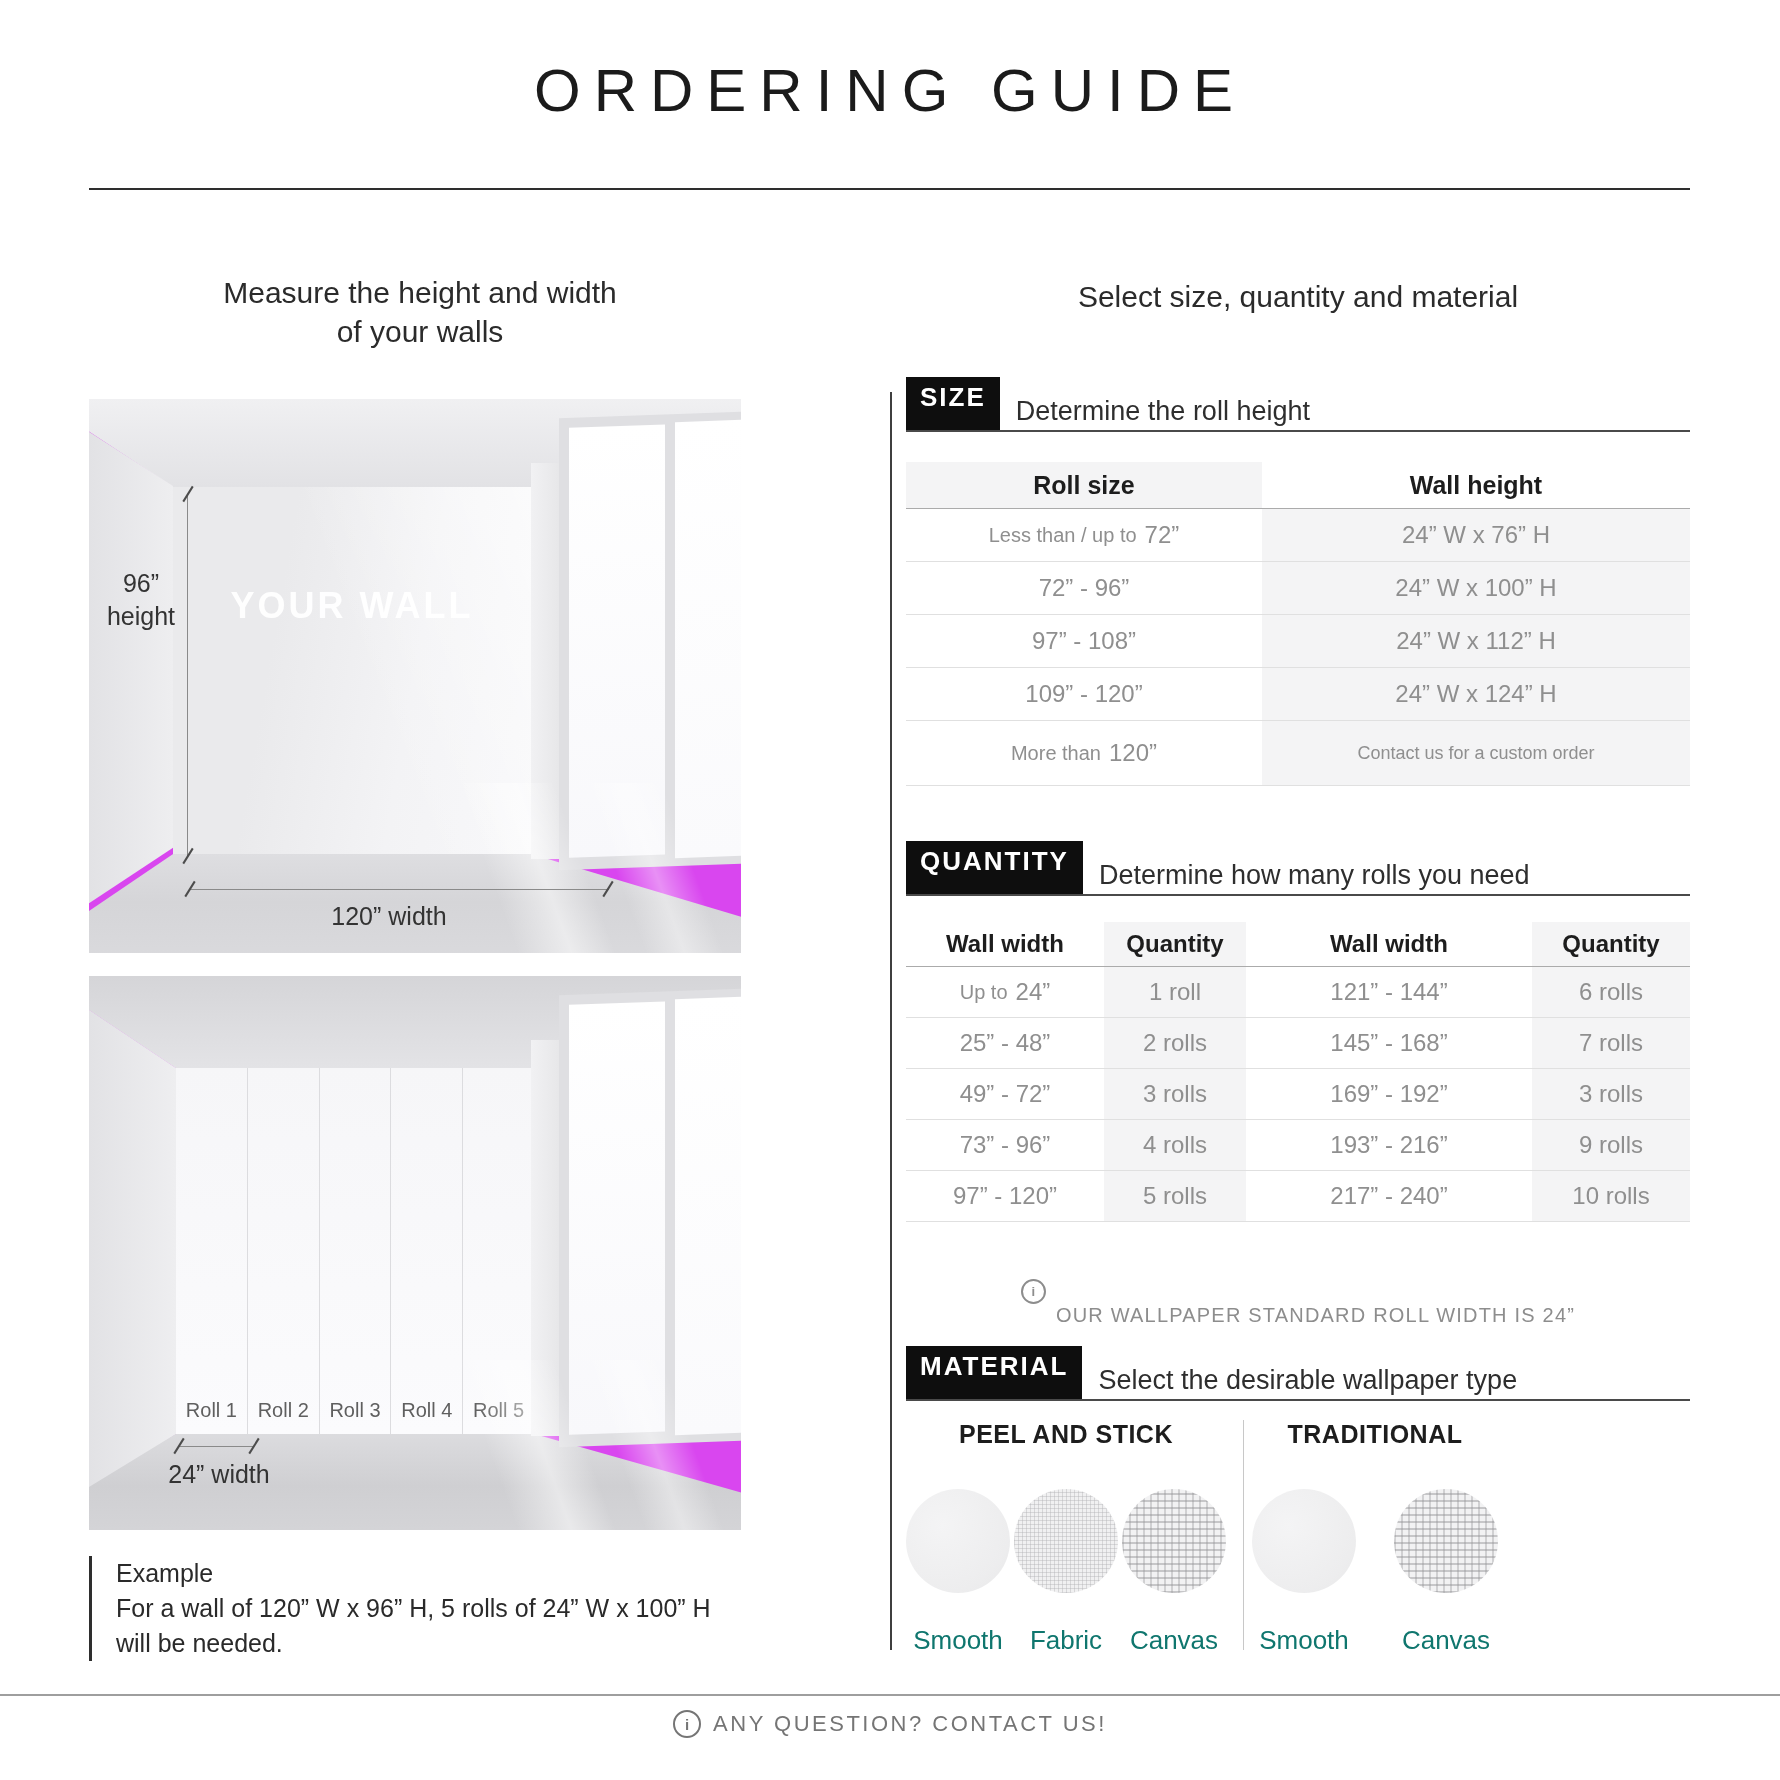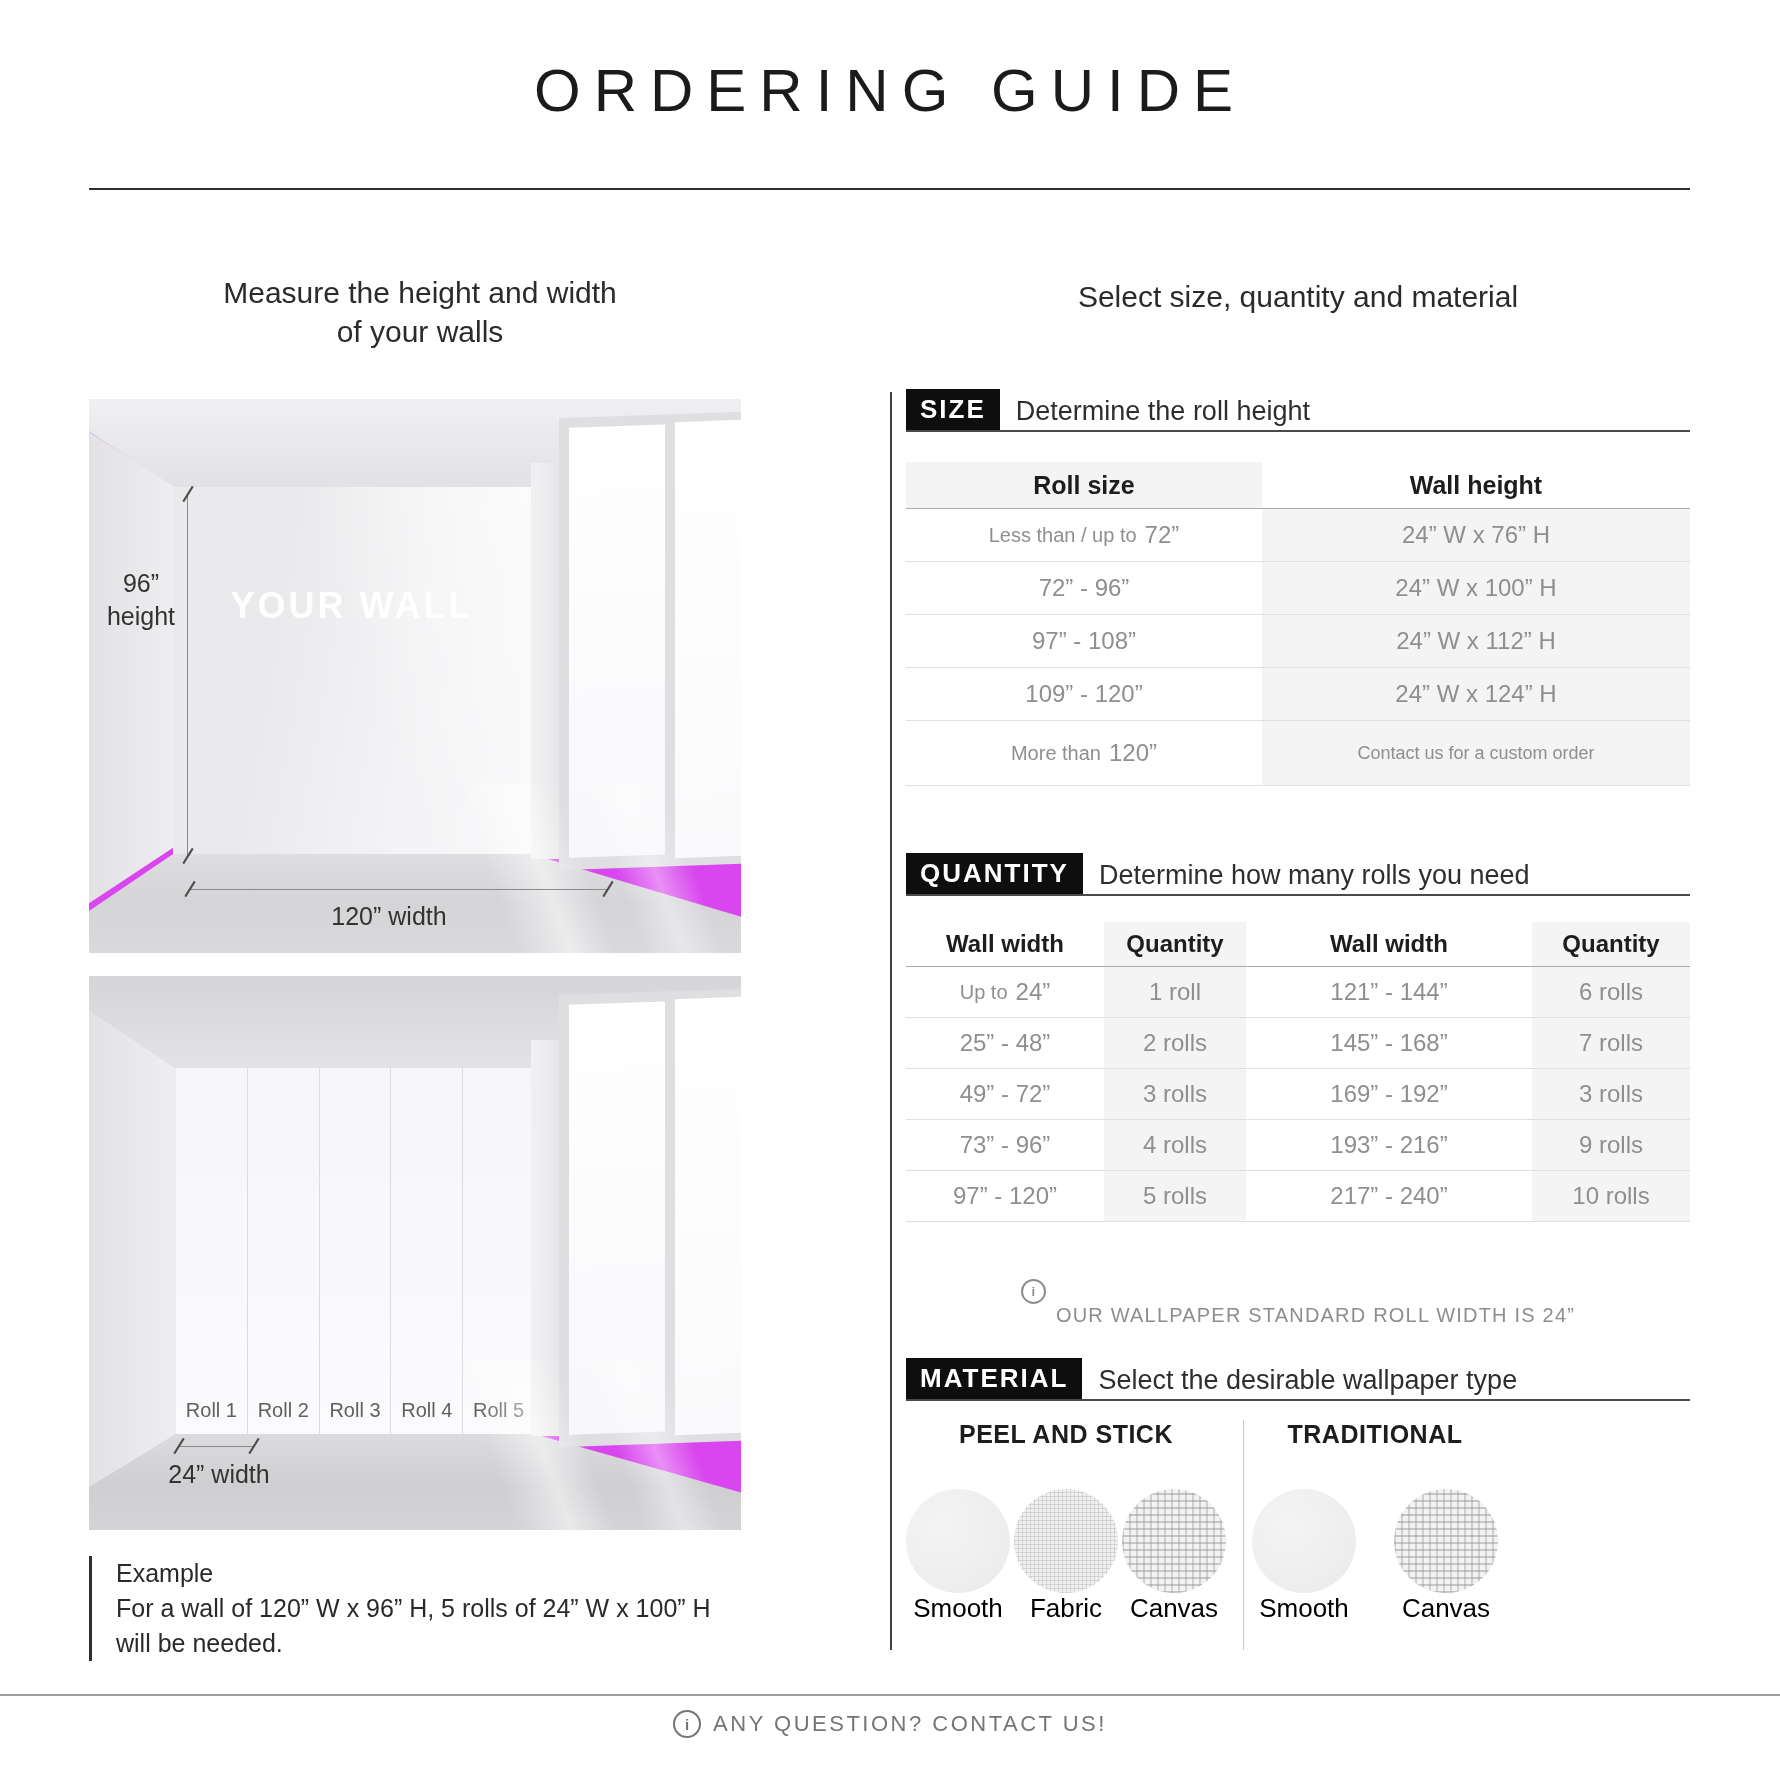--- a/index.html
+++ b/index.html
@@ -84,21 +84,21 @@
   #example { position:absolute; left:89px; top:1556px; width:640px;
     border-left:3px solid #2e2e2e; padding-left:24px; font-size:25px; line-height:35px; color:#2a2a2a; }
 
   
   #col-divider { position:absolute; left:890px; top:392px; width:2px; height:1258px; background:#3f3f3f; }
 
   .section-header { position:absolute; left:906px; width:784px; height:42px;
     border-bottom:2px solid #4a4a4a; display:flex; align-items:flex-end; gap:16px; }
   #size-header { top:388px; } #quantity-header { top:852px; } #material-header { top:1357px; }
   .badge { background:#0e0e0e; color:#fff; font-size:26px; font-weight:700; letter-spacing:2px;
-    line-height:1; padding:7px 14px 8px; }
+    line-height:1; padding:7px 14px 20px; }
   .section-sub { font-size:27px; color:#2e2e2e; padding-bottom:3px; white-space:nowrap; }
 
   .size-table { position:absolute; left:906px; top:462px; width:784px; }
   .size-row { display:grid; grid-template-columns:356px 428px; border-bottom:1px solid #e0e0e0; }
   .size-row.header { border-bottom:1px solid #ababab; }
   .qty-table { position:absolute; left:906px; top:922px; width:784px; }
   .qty-row { display:grid; grid-template-columns:198px 142px 286px 158px; border-bottom:1px solid #e0e0e0; }
   .qty-row.header { border-bottom:1px solid #ababab; }
   .cell { min-height:52px; display:flex; align-items:center; justify-content:center; color:#8f8f8f; }
   .header .cell { min-height:46px; color:#1d1d1d; font-weight:700; font-size:25px; background-clip:padding-box; }
@@ -123,21 +123,21 @@
   
   .mat-group { position:absolute; top:1420px; }
   #mat-group-1 { left:906px; width:320px; }
   #mat-group-2 { left:1252px; width:246px; }
   .mat-title { text-align:center; font-size:25px; font-weight:700; letter-spacing:.5px; color:#1d1d1d; }
   .swatch-row { display:flex; margin-top:40px; }
   #mat-group-1 .swatch-row { gap:4px; }
   #mat-group-2 .swatch-row { gap:38px; }
   .swatch-item { width:104px; display:flex; flex-direction:column; align-items:center; }
   .swatch { width:104px; height:104px; border-radius:50%; }
-  .swatch-label { font-size:26px; color:#000000; }
+  .swatch-label { margin-top:32px; font-size:26px; color:#0f766e; }
   .swatch.smooth { background:radial-gradient(circle at 35% 35%, #f4f4f5, #ededee 70%, #e8e8e9); }
   .swatch.fabric { background-color:#f0f0f1;
     background-image:repeating-linear-gradient(0deg, rgba(175,175,178,.4) 0 1px, transparent 1px 4px),
                      repeating-linear-gradient(90deg, rgba(175,175,178,.4) 0 1px, transparent 1px 4px); }
   .swatch.canvas { background-color:#f2f2f3;
     background-image:repeating-linear-gradient(0deg, rgba(145,145,148,.45) 0 2px, transparent 2px 7px),
                      repeating-linear-gradient(90deg, rgba(145,145,148,.35) 0 2px, transparent 2px 7px); }
   #mat-divider { position:absolute; left:1243px; top:1420px; width:1px; height:230px; background:#c8c8c8; }
 
   

